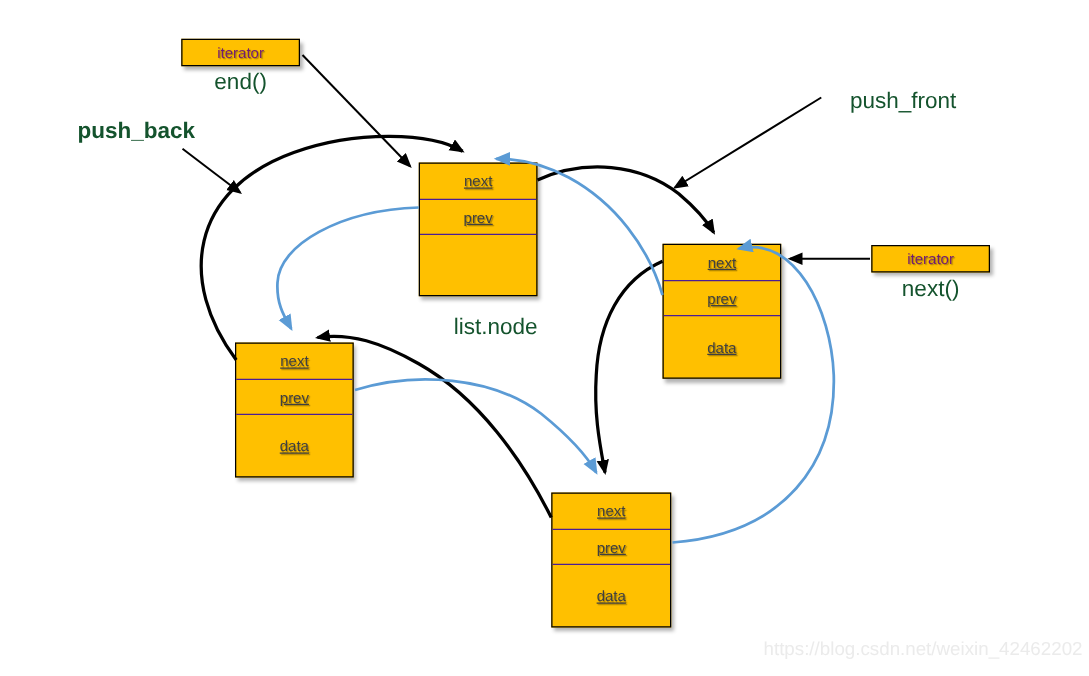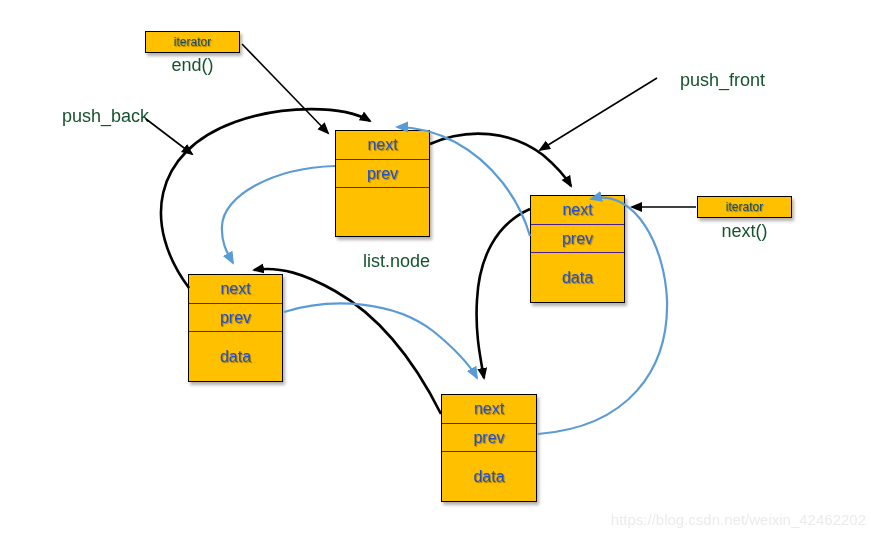--- a/index.html
+++ b/index.html
@@ -11,47 +11,48 @@
     position:absolute; left:0; top:0; width:871px; height:541px;
     z-index:3; pointer-events:none;
   }
   .node {
     position:absolute; z-index:2;
     background:#FFC000; border:1px solid #000;
     box-shadow:2px 3px 3px rgba(0,0,0,0.30);
     display:flex; flex-direction:column;
   }
   .cell {
-    color:#1d4ed8; font-size:16px; text-align:center;
+    color:#404040; font-size:12px; text-align:center;
     display:flex; align-items:center; justify-content:center;
     text-shadow:1px 1px 1px rgba(0,0,0,0.35);
+    text-decoration:underline;
   }
   .cell.small { height:28px; }
   .cell.big { flex:1 1 auto; }
   .cell.mid, .cell.big { border-top:1px solid #4c1d95; }
   .node-head   { left:335px; top:130px; width:95px; height:107px; }
   .node-first  { left:530px; top:195px; width:95px; height:108px; }
   .node-second { left:441px; top:394px; width:96px; height:108px; }
   .node-tail   { left:188px; top:274px; width:95px; height:108px; }
   .iter {
     position:absolute; z-index:2; width:95px; height:22px;
     background:#FFC000; border:1px solid #000;
     box-shadow:2px 3px 3px rgba(0,0,0,0.30);
-    color:#0c4a6e; font-size:12px; text-align:center;
+    color:#701a75; font-size:12px; text-align:center;
     display:flex; align-items:center; justify-content:center;
     text-shadow:1px 1px 1px rgba(0,0,0,0.35);
   }
   .iter-end { left:145px; top:31px; }
   .iter-begin { left:697px; top:196px; }
   .lbl {
     position:absolute; z-index:2; color:#14532d; font-size:18px; white-space:nowrap;
   }
   .lbl-end   { left:145px; top:55px;  width:95px; text-align:center; }
   .lbl-begin { left:697px; top:221px; width:95px; text-align:center; }
-  .lbl-pushback  { left:62px;  top:106px; }
+  .lbl-pushback  { left:62px;  top:94px;font-weight:bold; }
   .lbl-pushfront { left:668px; top:70px;margin-left:12px; }
   .lbl-listnode  { left:335px; top:251px; width:95px; text-align:right; }
   .watermark {
     position:absolute; z-index:1; left:586px; top:511px; width:280px;
     color:#ebebeb; font-size:15px; text-align:right; white-space:nowrap;
   }
 </style>
 </head>
 <body>
 

